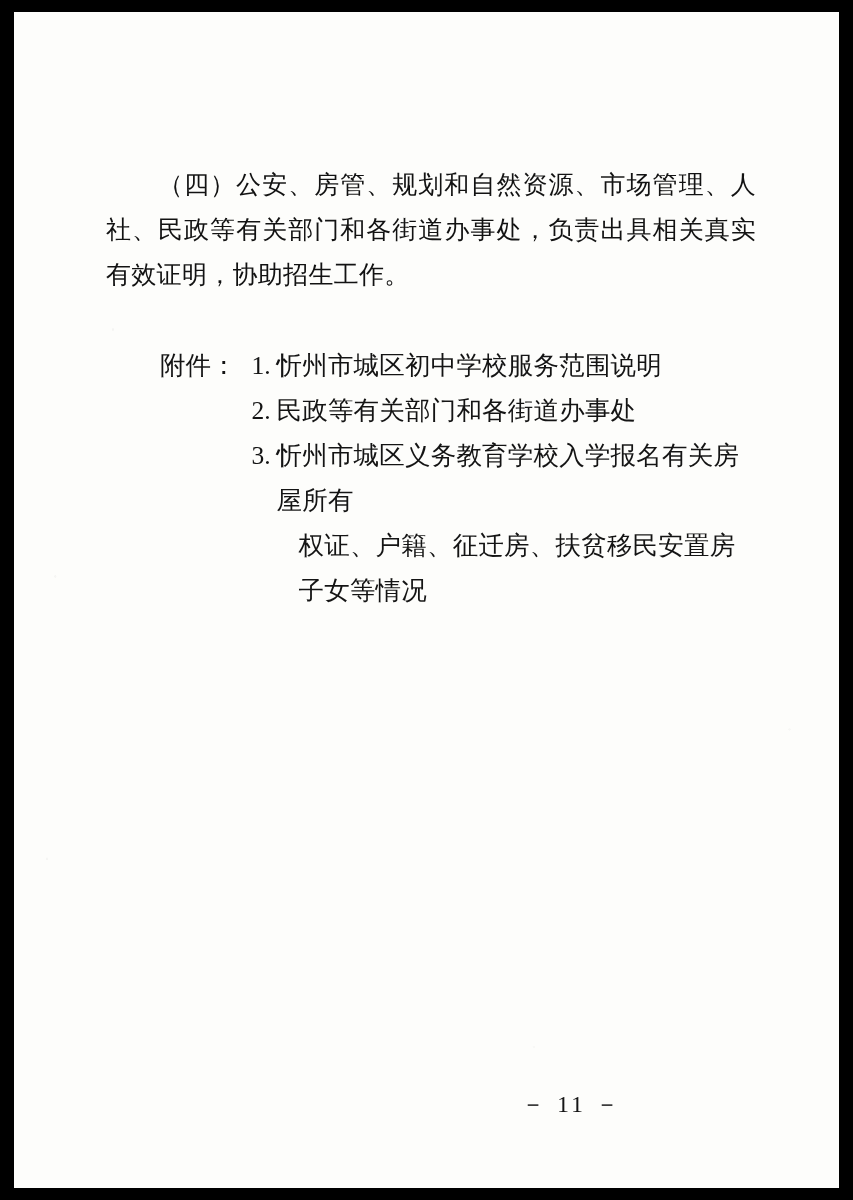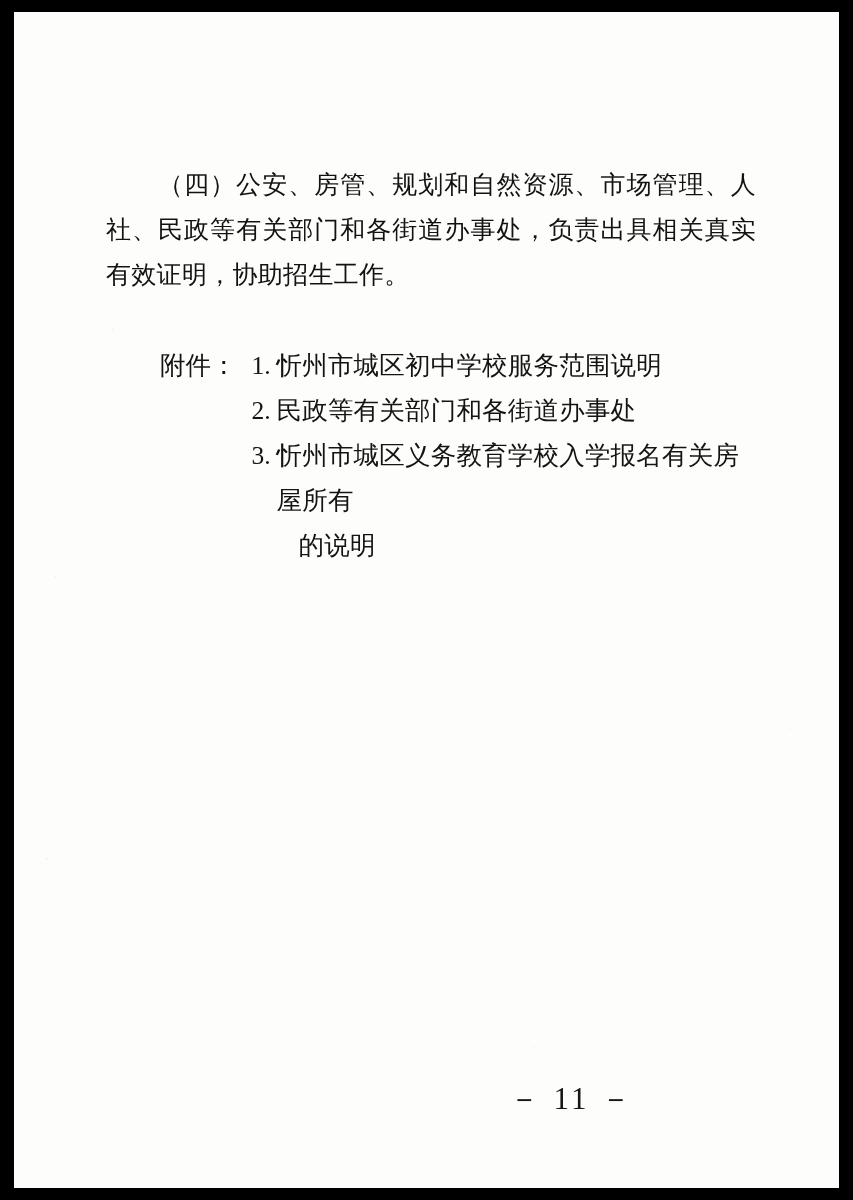--- a/index.html
+++ b/index.html
@@ -89,21 +89,21 @@
     display: block;
     padding-left: 22px;
   }
   .page-number {
     position: absolute;
     left: 0;
     right: 0;
     bottom: 68px;
     text-align: center;
     font-family: "Liberation Serif", "DejaVu Serif", serif;
-    font-size: 31px;
+    font-size: 24px;
     color: #161616;
     letter-spacing: 3px;
     padding-left: 290px;
   }
 </style>
 </head>
 <body>
 
 <div class="page">
   <div class="paper-noise"></div>
@@ -124,21 +124,21 @@
 
           <div class="attach-item">
             <span class="attach-num">2.</span>
             <span class="attach-text">民政等有关部门和各街道办事处</span>
           </div>
 
           <div class="attach-item">
             <span class="attach-num">3.</span>
             <span class="attach-text">
               <span>忻州市城区义务教育学校入学报名有关房屋所有</span>
-              <span class="cont">的说明</span>
+              <span class="cont">权证、户籍、征迁房、扶贫移民安置房子女等情况</span>
             </span>
           </div>
 
         </div>
       </div>
     </div>
 
   </div>
 
   <div class="page-number">－ 11 －</div>

